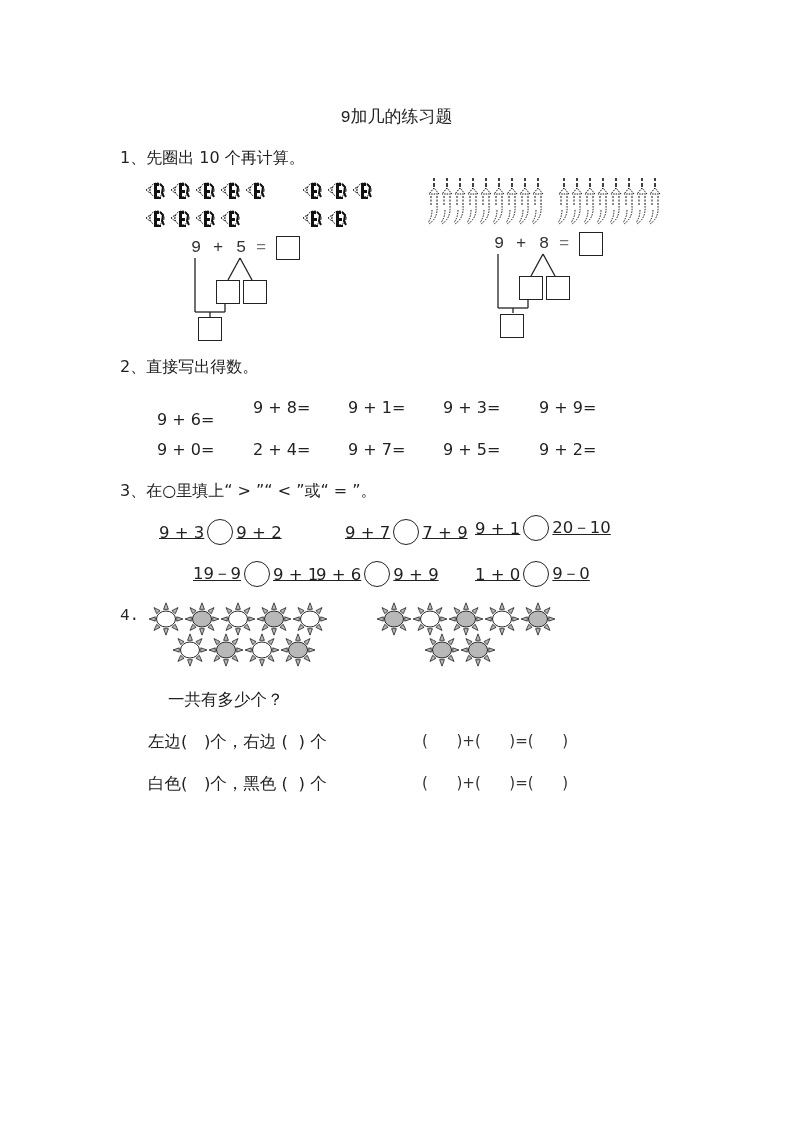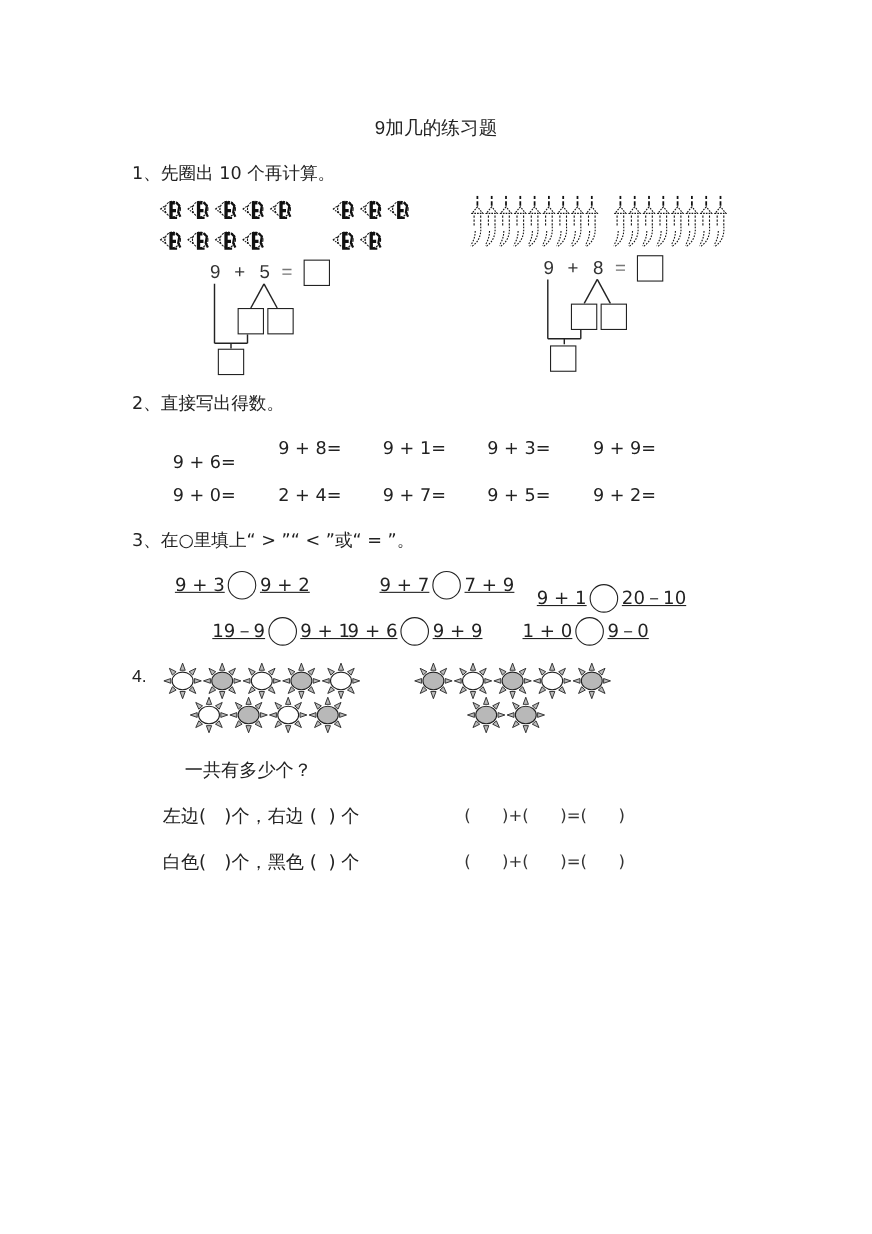--- a/index.html
+++ b/index.html
@@ -1,19 +1,19 @@
 <!DOCTYPE html>
 <html><head>
 <meta charset="utf-8">
 <style>
   html, body { margin:0; padding:0; background:#fff; }
   body { width:793px; height:1122px; position:relative; overflow:hidden;
          font-family:"DejaVu Sans", sans-serif; color:#222; }
   .abs { position:absolute; }
-  .serif { font-family:Liberation Sans, sans-serif; }
+  .serif { font-family:Liberation Mono, monospace; }
   .title { top:105px; left:0; width:793px; text-align:center; font-size:17px; }
   .qhead { font-size:16px; }
   .box { position:absolute; width:22px; height:22px; border:1.3px solid #222; background:#fff; }
   .eq-num { font-size:17px; color:#333; }
   .eq-sign { font-size:17px; color:#777; }
   .row-item { position:absolute; font-size:16px; }
   .circle { display:inline-block; width:24px; height:24px; border:1.4px solid #222;
             border-radius:50%; vertical-align:middle; margin:0 3px; }
   .cmp { position:absolute; font-size:16.5px; white-space:nowrap;text-decoration:underline; }
   .cmp span { vertical-align:middle; }
@@ -282,21 +282,21 @@
 </div>
 
 <div class="abs qhead" style="top:481px;left:120px;">3、在○里填上“ &gt; ”“ &lt; ”或“ = ”。</div>
 <div>
   <div class="cmp" style="top:519px;left:159px;">
     <span>9 + 3</span><span class="circle"></span><span>9 + 2</span>
   </div>
   <div class="cmp" style="top:519px;left:317px;margin-left:28px;">
     <span>9 + 7</span><span class="circle"></span><span>7 + 9</span>
   </div>
-  <div class="cmp" style="top:531px;left:475px;margin-left:13px;">
+  <div class="cmp" style="top:515px;left:475px;">
     <span>9 + 1</span><span class="circle"></span><span>20－10</span>
   </div>
   <div class="cmp" style="top:561px;left:164px;margin-left:29px;">
     <span>19－9</span><span class="circle"></span><span>9 + 1</span>
   </div>
   <div class="cmp" style="top:561px;left:316px;">
     <span>9 + 6</span><span class="circle"></span><span>9 + 9</span>
   </div>
   <div class="cmp" style="top:561px;left:475px;">
     <span>1 + 0</span><span class="circle"></span><span>9－0</span>

